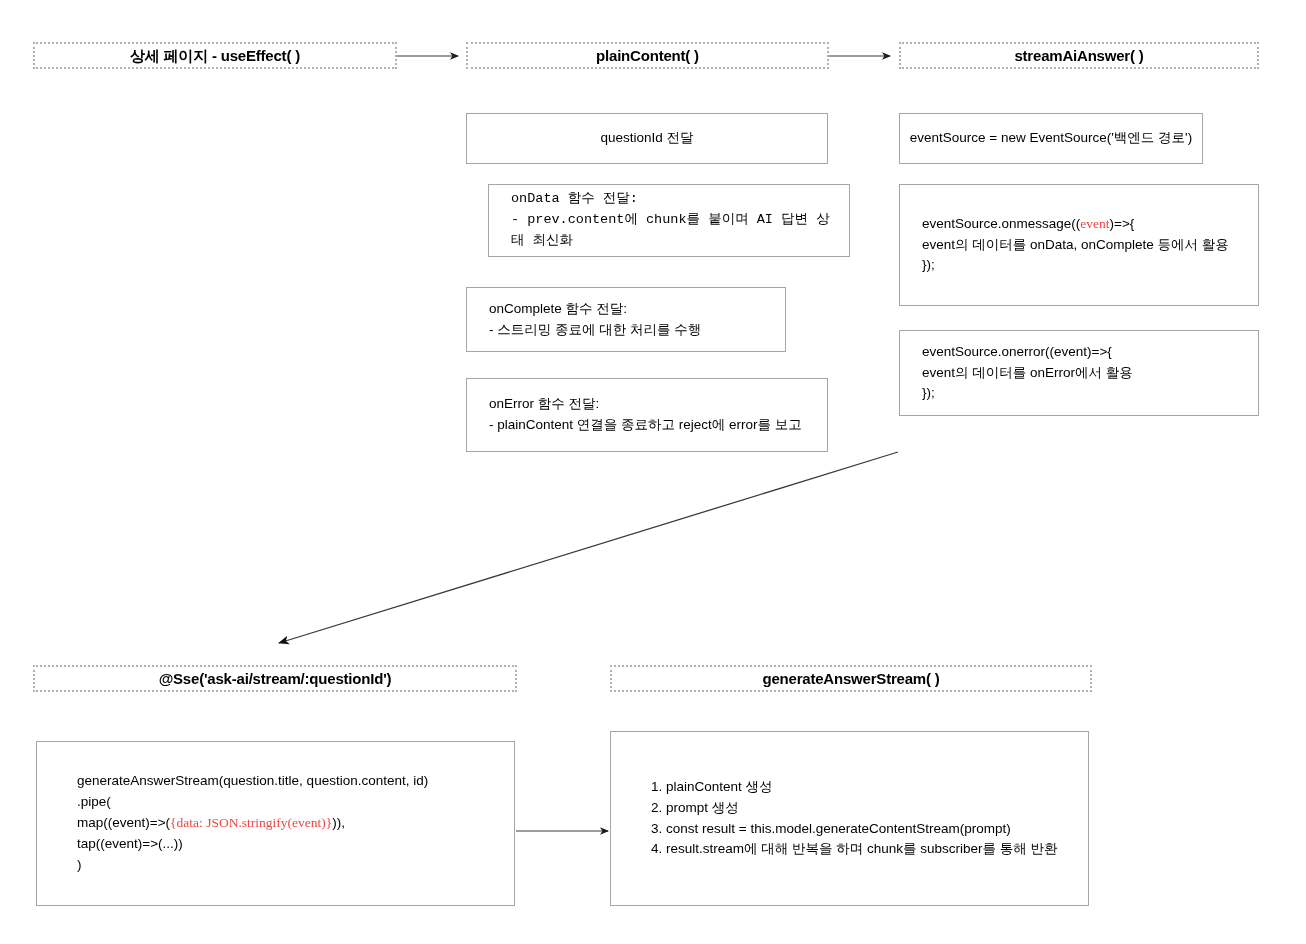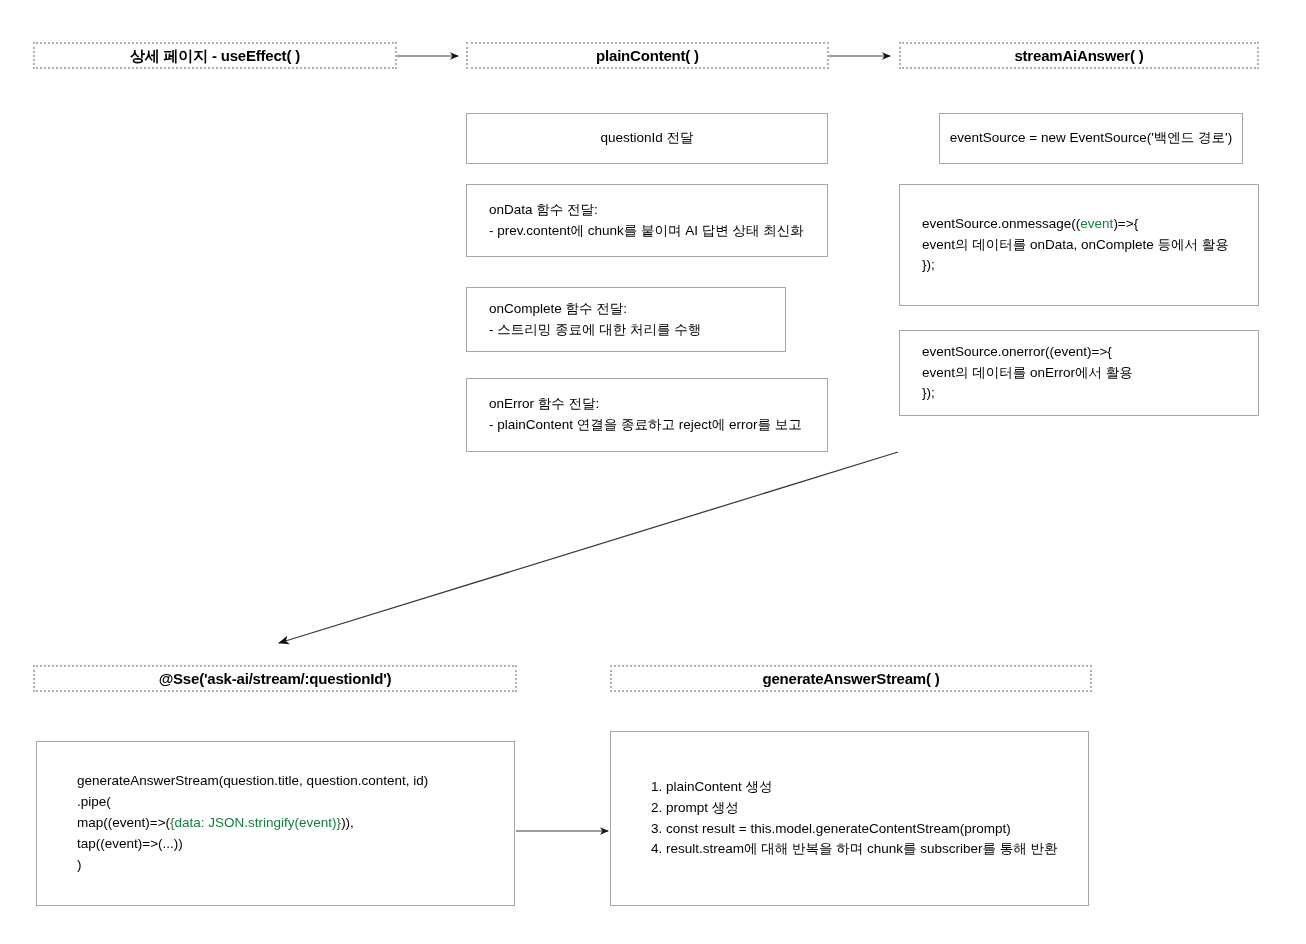--- a/index.html
+++ b/index.html
@@ -72,21 +72,22 @@
     white-space: pre-line;
   }
   .body-box.left .text {
     padding-left: 22px;
     padding-right: 12px;
   }
   .body-box.pad-more .text {
     padding-left: 40px;
   }
   .hl {
-    color: #15803d;
+    color: #ef4444;
+    font-family: Liberation Serif, serif;
   }
 </style>
 </head>
 <body>
 
 <div id="canvas">
 
   <svg id="arrow-layer" viewBox="0 0 1306 944" width="1306" height="944" xmlns="http://www.w3.org/2000/svg">
     <defs>
       <marker id="ah-grey" markerWidth="9" markerHeight="9" refX="8" refY="4.2" orient="auto" markerUnits="userSpaceOnUse">
@@ -120,40 +121,40 @@
 
 
   <div class="node header-box" style="left:466px; top:42px; width:363px; height:27px;">
     <span class="label">plainContent( )</span>
   </div>
 
   <div class="node body-box center" style="left:466px; top:113px; width:362px; height:51px;">
     <span class="text">questionId 전달</span>
   </div>
 
-  <div class="node body-box left" style="left:466px; top:184px; width:362px; height:73px;">
+  <div class="node body-box left" style="left:488px; top:184px; width:362px; height:73px;font-family:Liberation Mono, monospace;">
     <span class="text">onData 함수 전달:
 - prev.content에 chunk를 붙이며 AI 답변 상태 최신화</span>
   </div>
 
   <div class="node body-box left" style="left:466px; top:287px; width:320px; height:65px;">
     <span class="text">onComplete 함수 전달:
 - 스트리밍 종료에 대한 처리를 수행</span>
   </div>
 
   <div class="node body-box left" style="left:466px; top:378px; width:362px; height:74px;">
     <span class="text">onError 함수 전달:
 - plainContent 연결을 종료하고 reject에 error를 보고</span>
   </div>
 
   <div class="node header-box" style="left:899px; top:42px; width:360px; height:27px;">
     <span class="label">streamAiAnswer( )</span>
   </div>
 
-  <div class="node body-box center" style="left:899px; top:113px; width:304px; height:51px;margin-left:40px;">
+  <div class="node body-box center" style="left:899px; top:113px; width:304px; height:51px;">
     <span class="text">eventSource = new EventSource('백엔드 경로')</span>
   </div>
 
   <div class="node body-box left" style="left:899px; top:184px; width:360px; height:122px;">
     <span class="text"><span>eventSource.onmessage((</span><span class="hl">event</span><span>)=&gt;{</span><br><span>event의 데이터를 onData, onComplete 등에서 활용</span><br><span>});</span></span>
   </div>
 
   <div class="node body-box left" style="left:899px; top:330px; width:360px; height:86px;">
     <span class="text">eventSource.onerror((event)=&gt;{
 event의 데이터를 onError에서 활용

